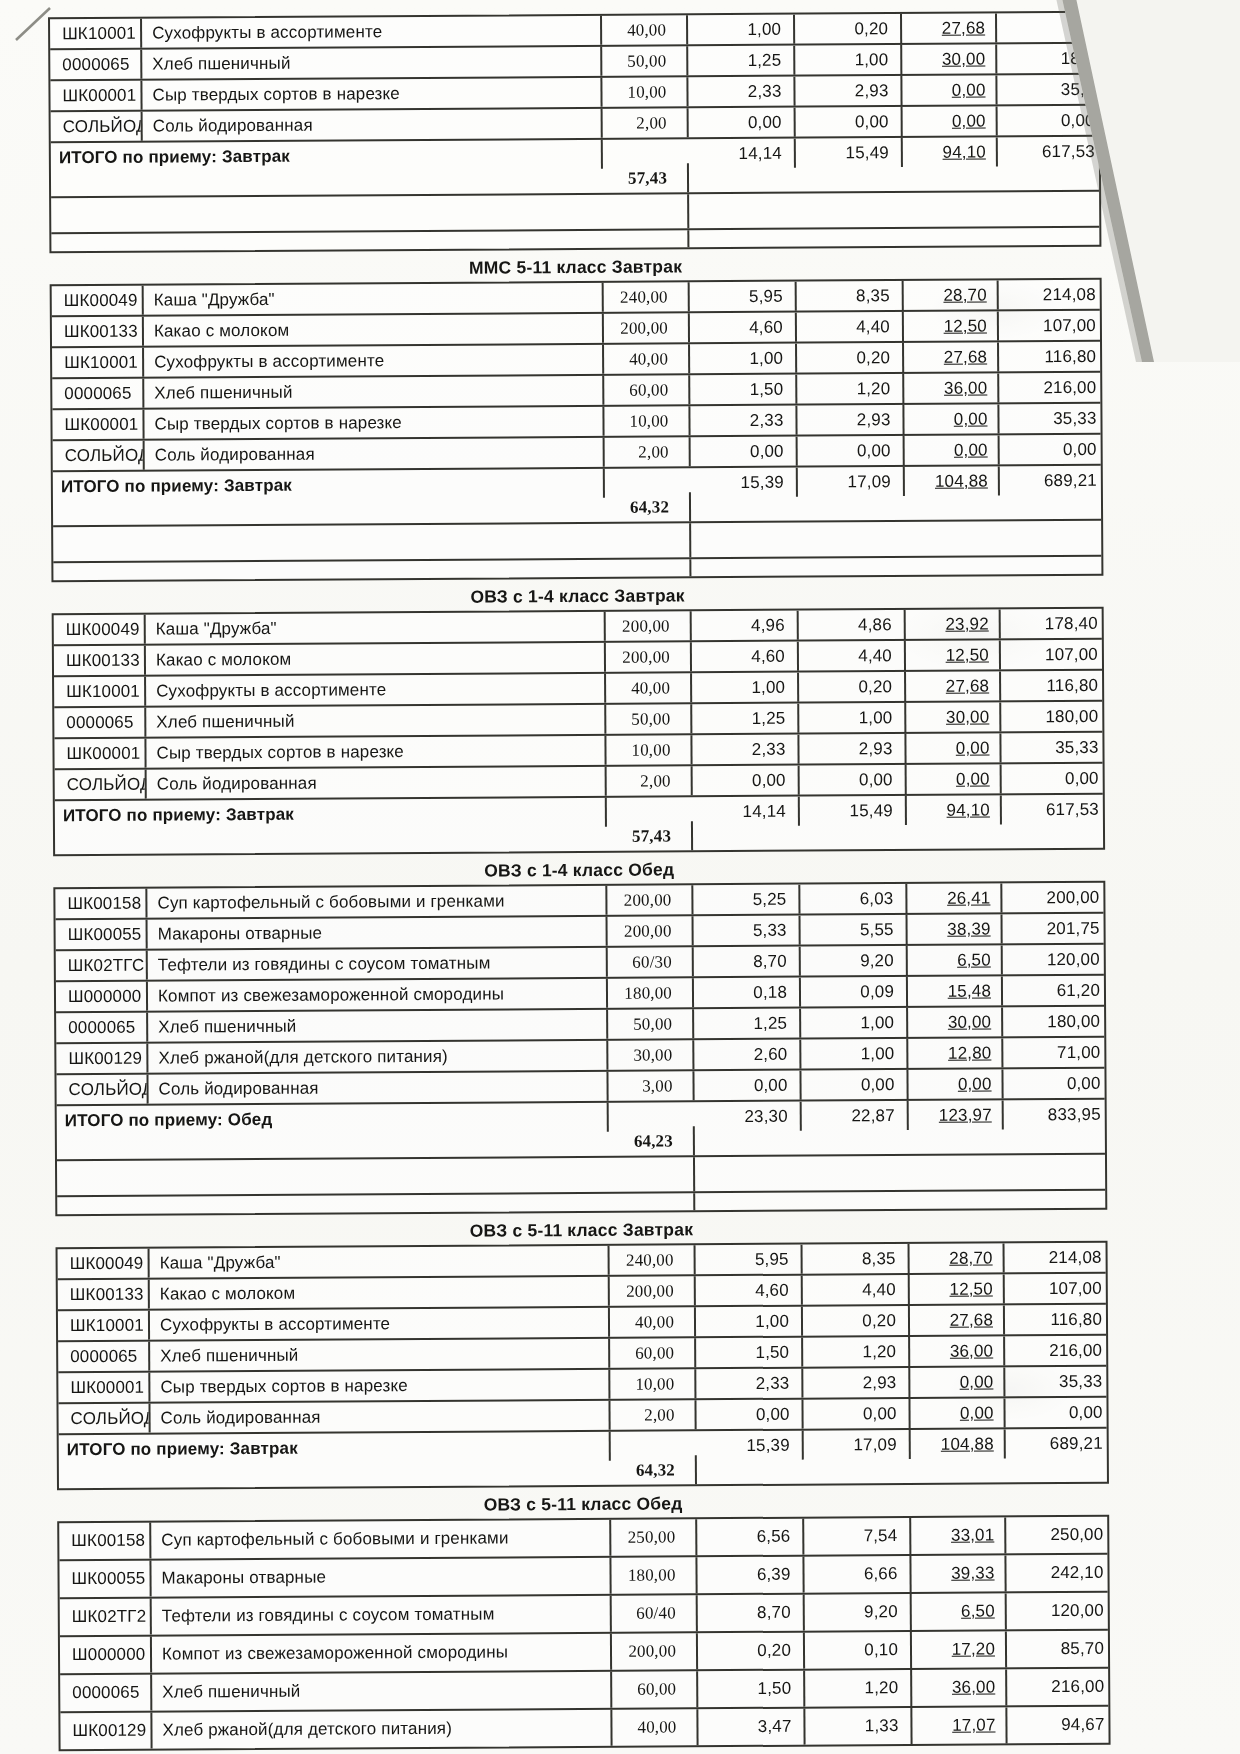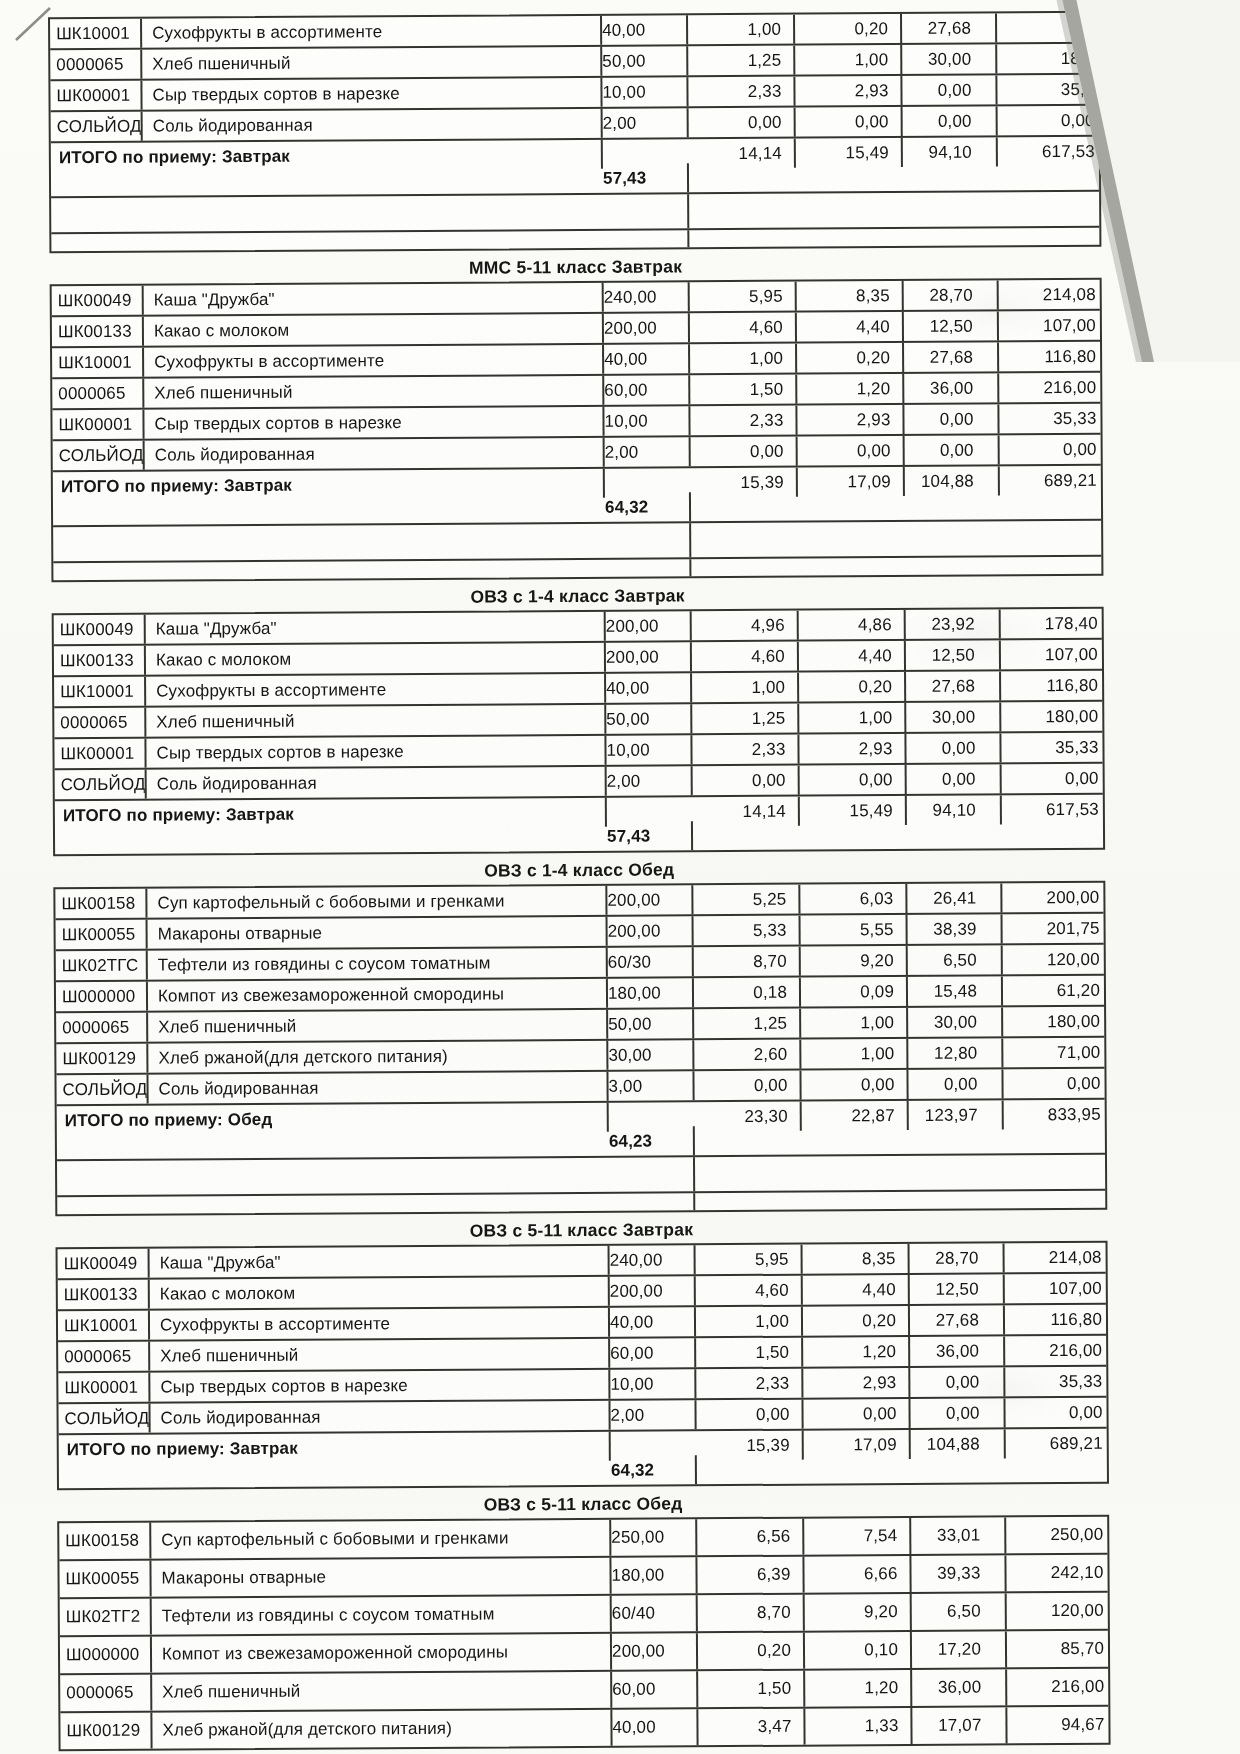--- a/index.html
+++ b/index.html
@@ -26,25 +26,25 @@
     grid-template-columns:92px 460px 86px 107px 107px 95px 105px;
     border-bottom:2px solid var(--line);
   }
   .row:last-child{border-bottom:none;}
   .cell{
     height:29px;line-height:29px;font-size:17px;letter-spacing:.15px;
     border-right:2px solid var(--line);
     white-space:nowrap;overflow:hidden;
   }
   .cell:last-child{border-right:none;}
-  .cell.code{padding-left:6px;}
+  .cell.code{padding-left:12px;}
   .cell.name{padding-left:10px;}
-  .cell.qty{text-align:left;padding-right:8px;}
+  .cell.qty{text-align:right;padding-right:20px;font-family:Liberation Serif, serif;}
   .cell.v1,.cell.v2{text-align:right;padding-right:12px;}
-  .cell.v3{text-align:right;padding-right:24px;}
+  .cell.v3{text-align:right;padding-right:10px;text-decoration:underline;}
   .cell.v4{text-align:right;padding-right:8px;}
   .row.totalr .cell.label{grid-column:1 / 3;font-weight:bold;padding-left:8px;}
   .row.totalr .cell.qty{font-weight:bold;margin-top:24px;}
   .row.empty{grid-template-columns:638px 414px;}
   .row.empty .cell{border-right:2px solid var(--line);}
   .row.empty .cell:last-child{border-right:none;}
   .row.empty.tall .cell{height:34px;}
   .row.empty.short .cell{height:17px;}
   .sec:last-child .cell{height:36px;line-height:36px;}
   

